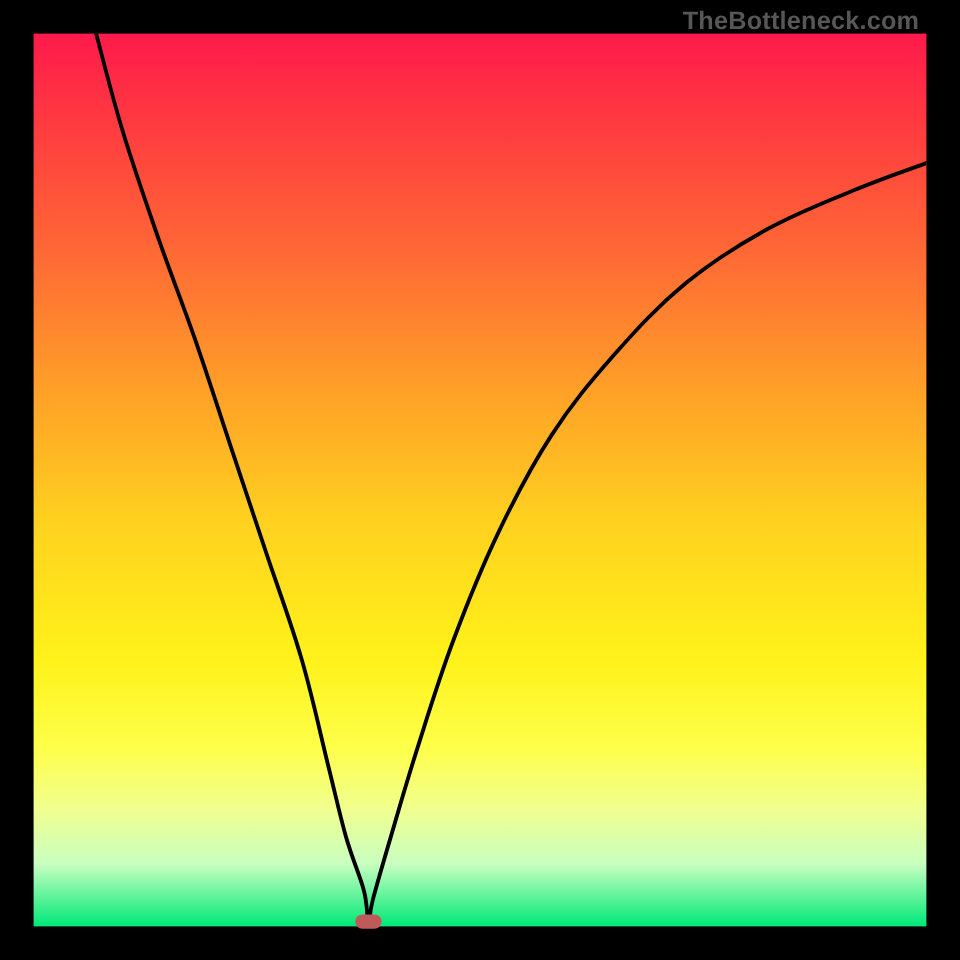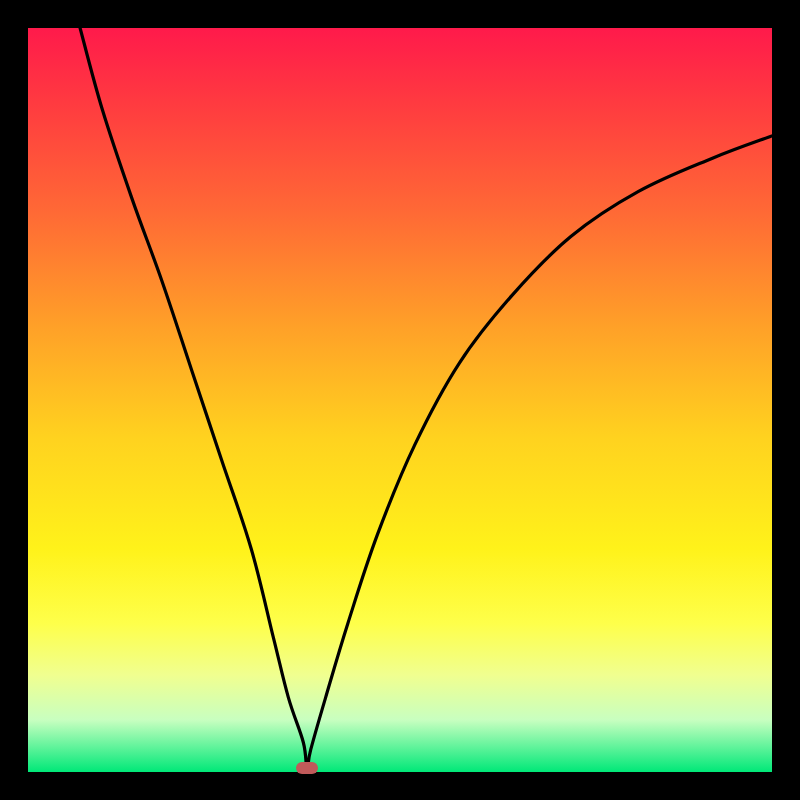--- a/index.html
+++ b/index.html
@@ -59,14 +59,15 @@
 
 <div class="frame">
 
   <div class="plot-area">
     <svg class="curve" viewBox="0 0 744 744" preserveAspectRatio="none">
       <path id="curve-path" fill="none" stroke="#000" stroke-width="3.2" stroke-linecap="round" stroke-linejoin="round" d="M 52.08 0.00 C 56.10 14.73, 65.03 51.04, 74.40 81.84 C 83.77 112.64, 93.45 140.32, 104.16 171.12 C 114.87 201.92, 123.21 222.16, 133.92 252.96 C 144.63 283.76, 152.97 310.10, 163.68 342.24 C 174.39 374.38, 182.73 399.38, 193.44 431.52 C 204.15 463.66, 213.83 488.66, 223.20 520.80 C 232.57 552.94, 238.82 583.30, 245.52 610.08 C 252.22 636.86, 255.04 650.85, 260.40 669.60 C 265.76 688.35, 271.93 701.52, 275.28 714.24 C 278.63 726.96, 277.66 738.94, 279.00 740.28 C 280.34 741.62, 279.37 734.40, 282.72 721.68 C 286.07 708.96, 290.90 692.37, 297.60 669.60 C 304.30 646.83, 310.55 624.66, 319.92 595.20 C 329.29 565.74, 337.63 538.06, 349.68 505.92 C 361.73 473.78, 372.15 447.44, 386.88 416.64 C 401.61 385.84, 414.11 361.58, 431.52 334.80 C 448.93 308.02, 463.51 290.61, 483.60 267.84 C 503.69 245.07, 520.35 227.07, 543.12 208.32 C 565.89 189.57, 584.64 177.74, 610.08 163.68 C 635.52 149.62, 660.37 140.24, 684.48 130.20 C 708.59 120.16, 733.29 111.90, 744.00 107.88"></path>
     </svg>
     <div id="marker" class="marker" style="left: 268px; top: 734.28px; background: rgb(192, 90, 90);"></div>
   </div>
 
+  <div class="watermark">TheBottleneck.com</div>
 
 </div>
 
 </body></html>

